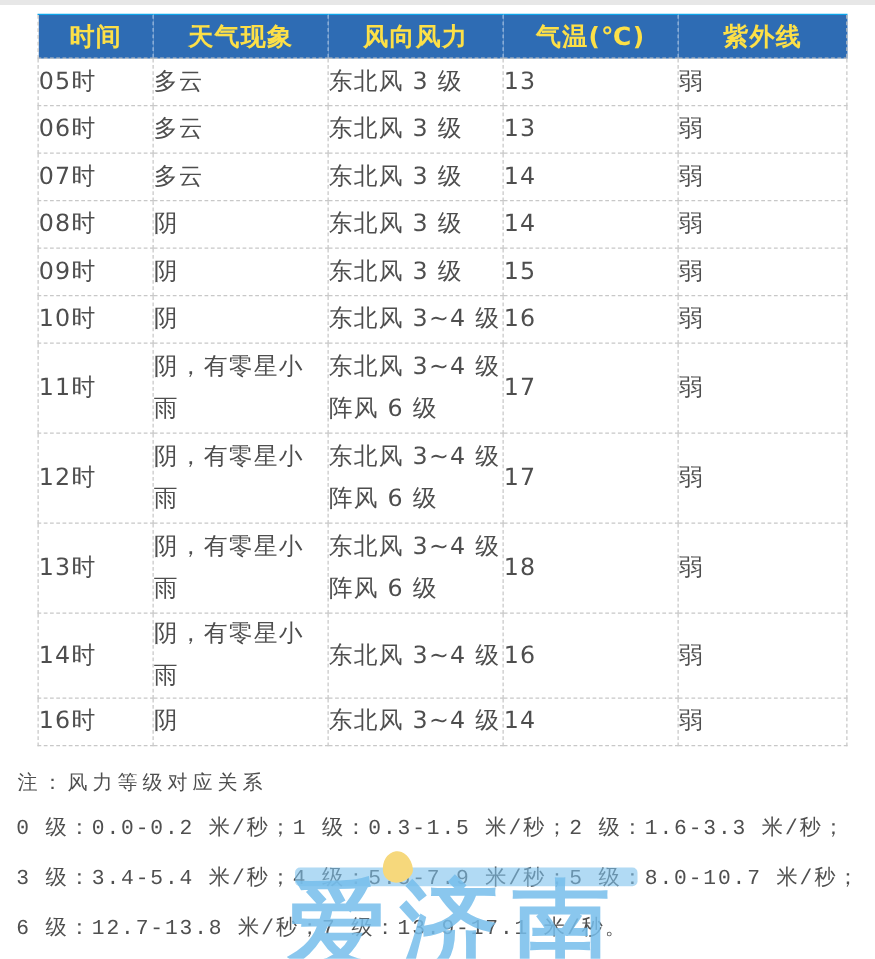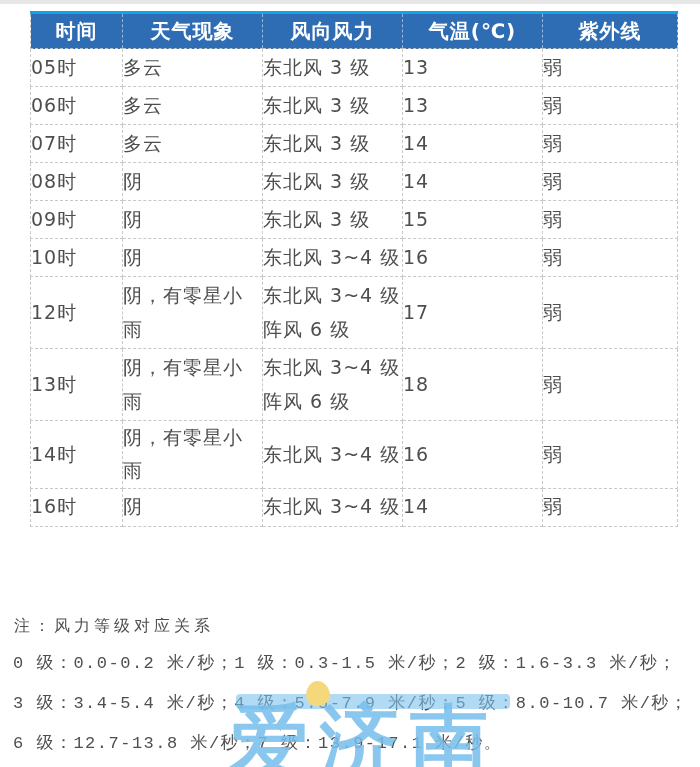--- a/index.html
+++ b/index.html
@@ -17,26 +17,26 @@
   }
   table.weather {
     position:absolute; left:30px; top:11px;
     width:647px;
     border-collapse:collapse;
     table-layout:fixed;
     border:1px dashed #c2c2c2;
   }
   table.weather thead th {
     background:#2e6cb4;
-    color:#ffffff;
+    color:#fde047;
     font-size:20px;
     font-weight:bold;
     height:32px;
     letter-spacing:1px;
-    border-top:3px solid #0ea5e9;
+    border-top:1px solid #0ea5e9;
     border-left:1px dashed #9cb9dd;
     border-bottom:1px dashed #c2c2c2;
     text-align:center;
     vertical-align:middle;
   }
   table.weather thead th:first-child { border-left:1px dashed #c2c2c2; }
   table.weather td {
     border:1px dashed #c8c8c8;
     font-size:19px;
     color:#4e4e4e;
@@ -163,20 +163,30 @@
       <tr class="row-single">
         <td>10时</td>
         <td>阴</td>
         <td>
           <div>东北风 3~4 级</div>
         </td>
         <td>16</td>
         <td>弱</td>
       </tr>
       <tr class="row-tall">
+        <td>11时</td>
+        <td>阴，有零星小雨</td>
+        <td>
+          <div>东北风 3~4 级</div>
+          <div>阵风 6 级</div>
+        </td>
+        <td>17</td>
+        <td>弱</td>
+      </tr>
+      <tr class="row-tall">
         <td>12时</td>
         <td>阴，有零星小雨</td>
         <td>
           <div>东北风 3~4 级</div>
           <div>阵风 6 级</div>
         </td>
         <td>17</td>
         <td>弱</td>
       </tr>
       <tr class="row-tall">

